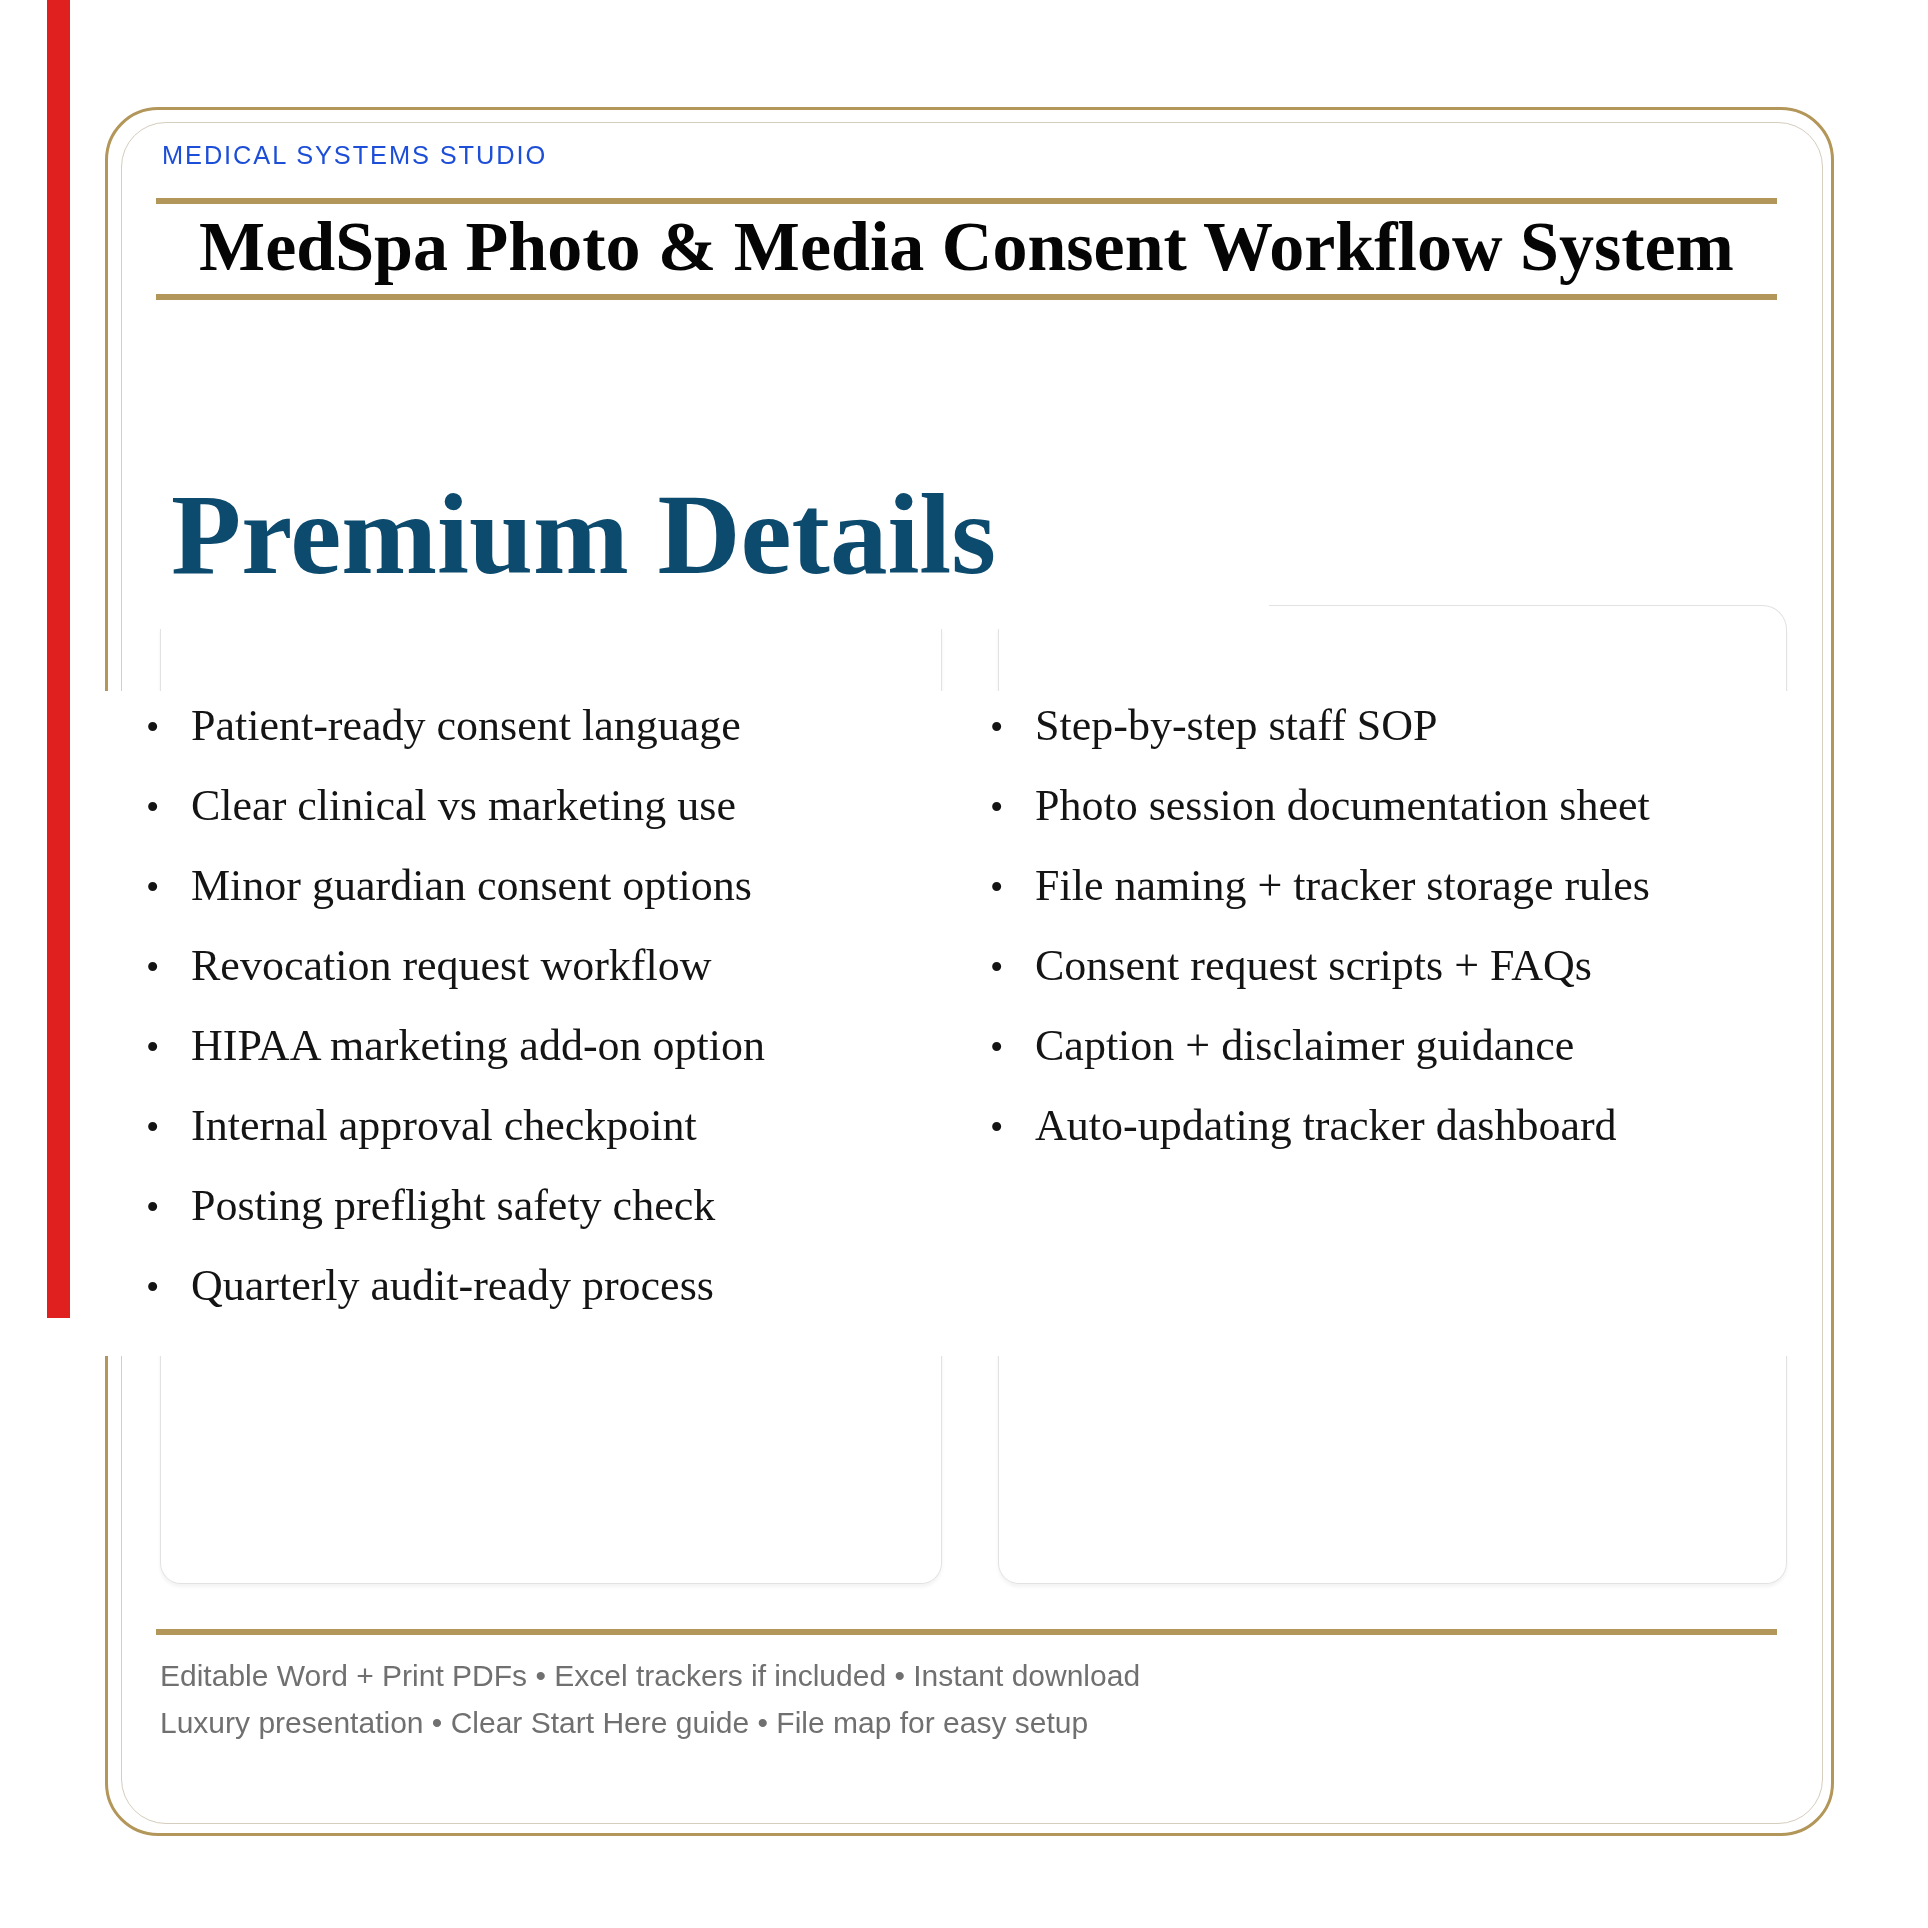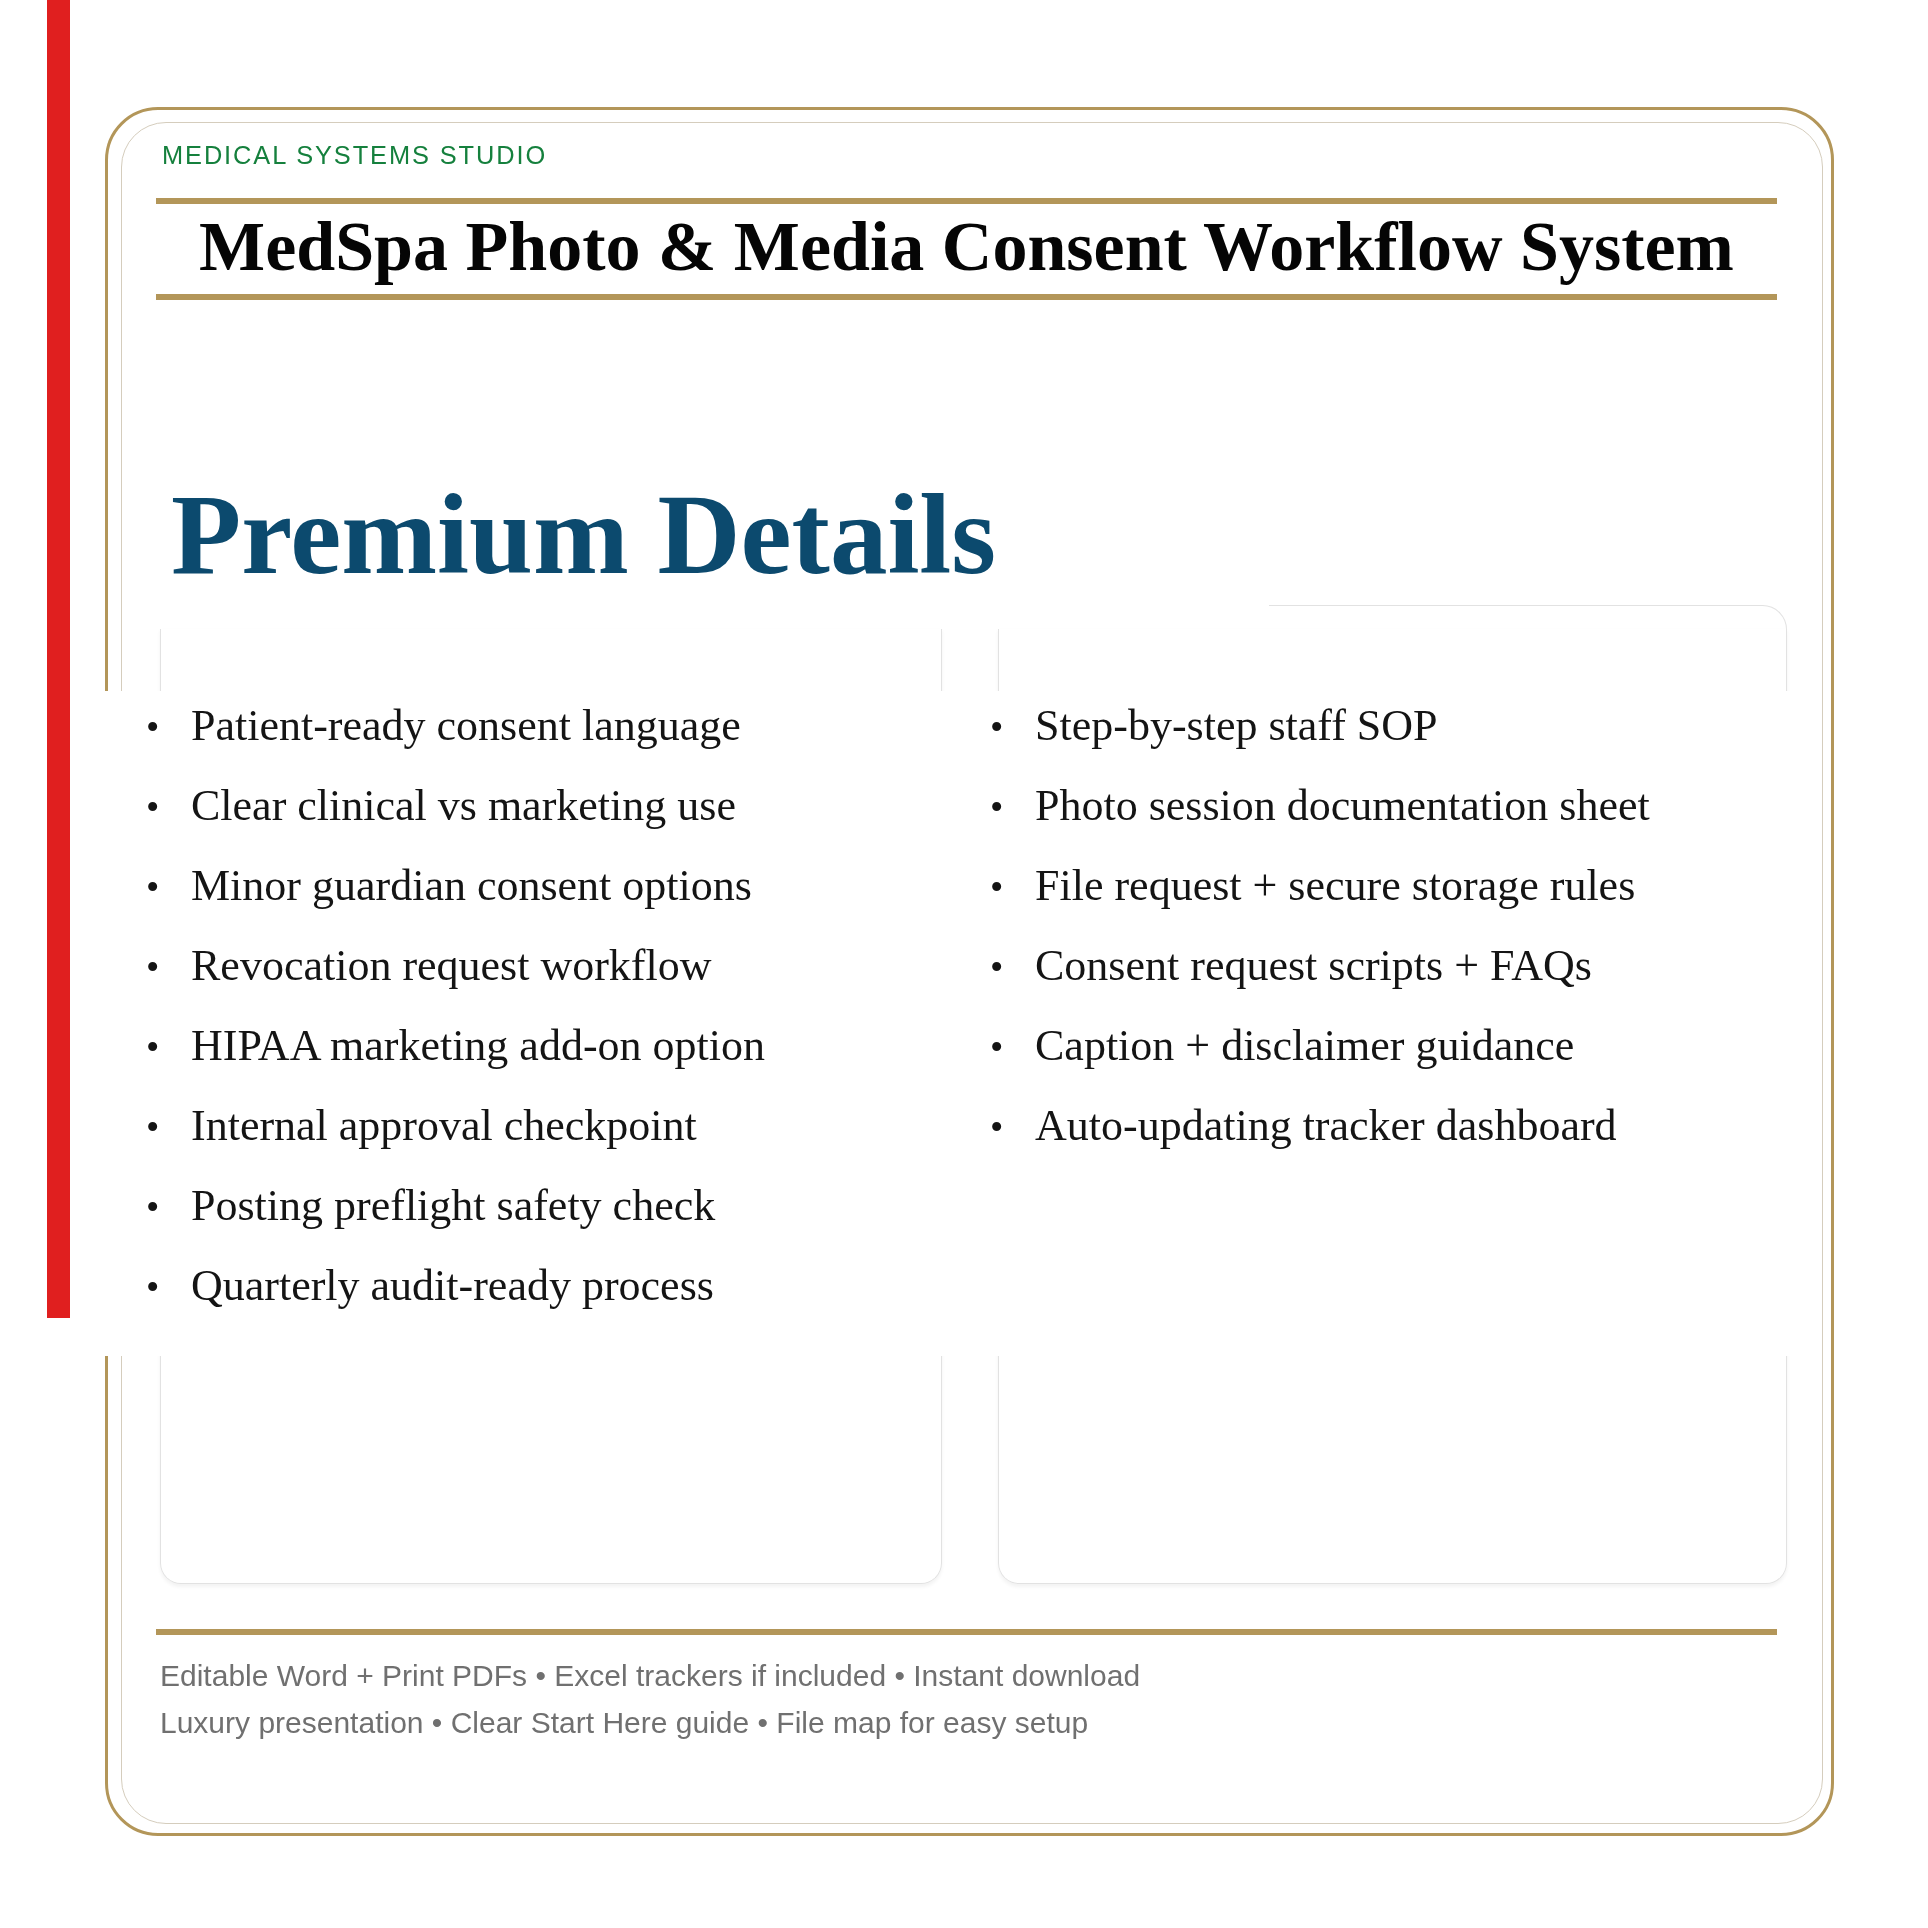--- a/index.html
+++ b/index.html
@@ -40,21 +40,21 @@
     border-radius: 45px;
     box-sizing: border-box;
   }
 
   .brand {
     position: absolute;
     left: 162px; top: 141px;
     font-family: "Liberation Sans", sans-serif;
     font-size: 25.4px;
     letter-spacing: 1.9px;
-    color: #15803d;
+    color: #1d4ed8;
     white-space: nowrap;
   }
 
   .rule {
     position: absolute;
     left: 156px;
     width: 1621px; height: 5.6px;
     background: #b39659;
   }
   .rule-1 { top: 198px; }
@@ -180,21 +180,21 @@
     <li><span class="dot">•</span><span>Revocation request workflow</span></li>
     <li><span class="dot">•</span><span>HIPAA marketing add-on option</span></li>
     <li><span class="dot">•</span><span>Internal approval checkpoint</span></li>
     <li><span class="dot">•</span><span>Posting preflight safety check</span></li>
     <li><span class="dot">•</span><span>Quarterly audit-ready process</span></li>
   </ul>
 
   <ul class="list list-right">
     <li><span class="dot">•</span><span>Step-by-step staff SOP</span></li>
     <li><span class="dot">•</span><span>Photo session documentation sheet</span></li>
-    <li><span class="dot">•</span><span>File request + secure storage rules</span></li>
+    <li><span class="dot">•</span><span>File naming + tracker storage rules</span></li>
     <li><span class="dot">•</span><span>Consent request scripts + FAQs</span></li>
     <li><span class="dot">•</span><span>Caption + disclaimer guidance</span></li>
     <li><span class="dot">•</span><span>Auto-updating tracker dashboard</span></li>
   </ul>
 
   <div class="rule rule-footer"></div>
   <div class="footer-line footer-line-1">Editable Word + Print PDFs • Excel trackers if included • Instant download</div>
   <div class="footer-line footer-line-2">Luxury presentation • Clear Start Here guide • File map for easy setup</div>
 
 </div>

